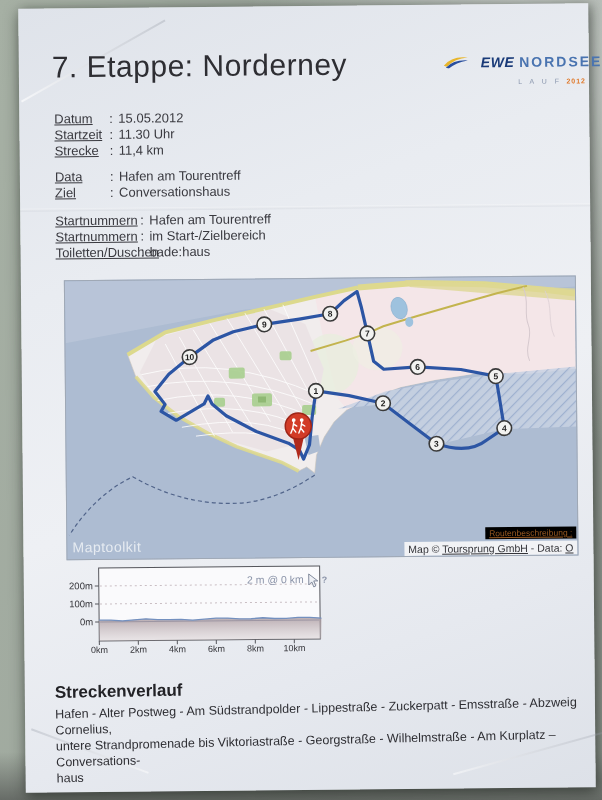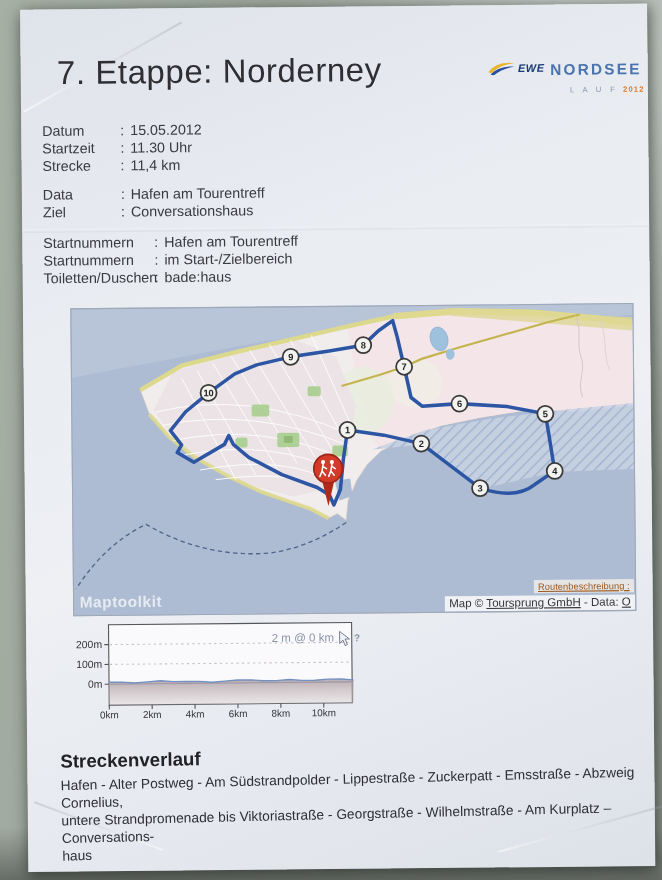--- a/index.html
+++ b/index.html
@@ -24,39 +24,39 @@
     background:linear-gradient(90deg,rgba(140,146,158,.3),rgba(255,255,255,.5));}
   .c-br{left:425px;top:748px;width:160px;height:2px;transform:rotate(-15deg);
     background:linear-gradient(90deg,rgba(255,255,255,.5),rgba(140,146,158,.3));}
   .c-mid{left:0;top:200px;width:570px;height:3px;
     background:linear-gradient(180deg,rgba(255,255,255,.35),rgba(150,156,168,.15));}
 
   .title{position:absolute;left:33px;top:42px;font-size:30px;color:#2e2e33;letter-spacing:.5px;}
 
   .logo{position:absolute;left:424px;top:48px;width:145px;}
   .logo .row1{display:flex;align-items:center;}
-  .logo .ewe{font-size:10px;font-weight:bold;font-style:italic;color:#193a78;letter-spacing:.5px;margin-left:2px;}
+  .logo .ewe{font-size:14px;font-weight:bold;font-style:italic;color:#193a78;letter-spacing:.5px;margin-left:12px;}
   .logo .nordsee{font-size:14px;color:#4a74b0;letter-spacing:2px;margin-left:5px;font-weight:bold;}
   .logo .row2{text-align:right;margin-top:-2px;padding-right:2px;}
   .logo .lauf{font-size:7px;color:#8a97ae;letter-spacing:3px;}
   .logo .year{font-size:7px;font-weight:bold;color:#e07828;letter-spacing:1px;}
 
   .inforow{position:absolute;left:0;width:560px;height:16px;font-size:13px;color:#3a3a40;}
-  .inforow .lbl{position:absolute;left:19px;}
+  .inforow .lbl{position:absolute;left:35px;text-decoration:underline;}
   .inforow .sep{position:absolute;left:90px;}
   .inforow .val{position:absolute;left:99px;}
   .inforow.wide .sep{left:120px;}
   .inforow.wide .val{left:129px;}
 
   .map{position:absolute;left:43px;top:272px;width:510px;height:278px;
     background:#adbcd2;border:1px solid #9fa8b5;overflow:hidden;}
   .map svg{position:absolute;left:0;top:0;}
-  .watermark{position:absolute;left:5px;bottom:4px;font-size:14px;font-weight:bold;
+  .watermark{position:absolute;left:5px;bottom:4px;font-size:14px;font-weight:normal;
     color:rgba(240,243,247,.85);letter-spacing:.5px;}
-  .chip1{position:absolute;right:1px;bottom:16px;background:#e5e5e5;color:#9a5a22;
+  .chip1{position:absolute;right:1px;bottom:16px;background:#000000;color:#9a5a22;
     font-size:8.5px;padding:1px 4px;text-decoration:underline;}
   .chip2{position:absolute;right:0;bottom:0;background:#f1f2f5;color:#35353a;
     font-size:10.5px;padding:1px 4px;white-space:nowrap;}
   .chip2 .u{text-decoration:underline;}
 
   .chart{position:absolute;left:40px;top:552px;width:280px;height:95px;}
   .chart text{font-family:"Liberation Sans",sans-serif;}
 
   .strecke-h{position:absolute;left:30px;top:674px;font-size:17px;font-weight:bold;color:#222226;
     transform:rotate(-.5deg);}

